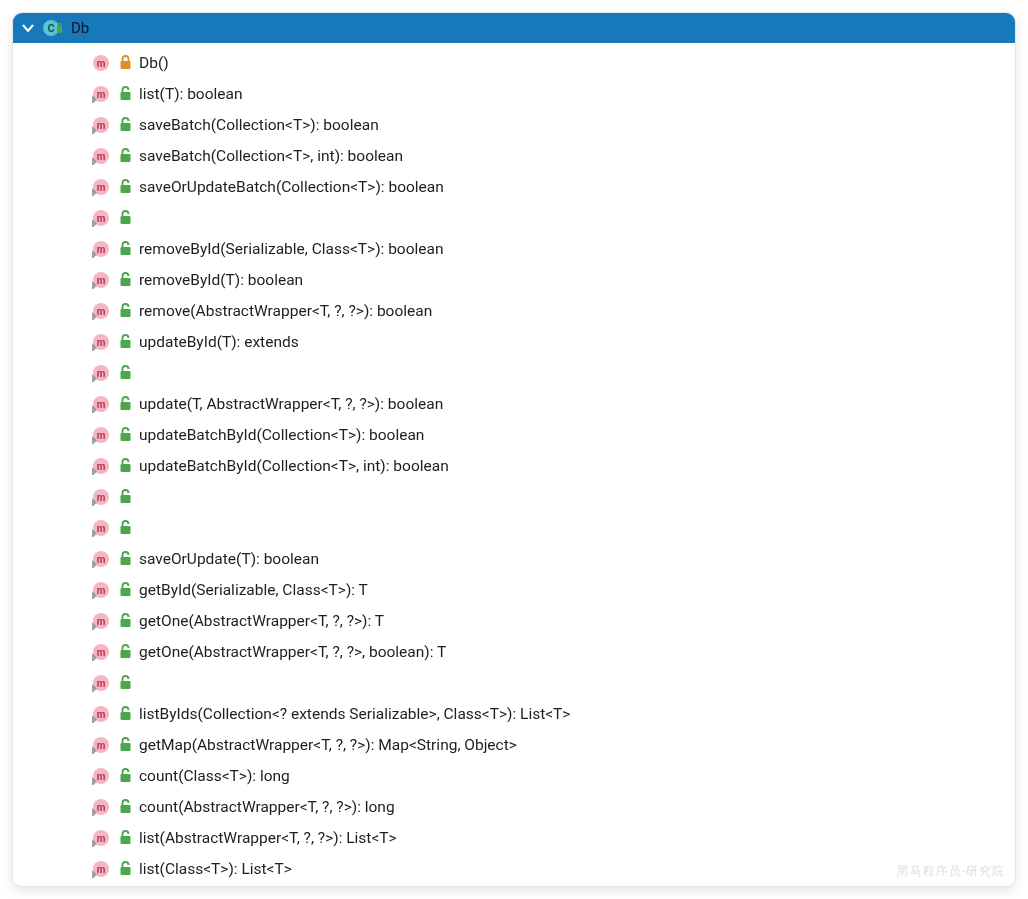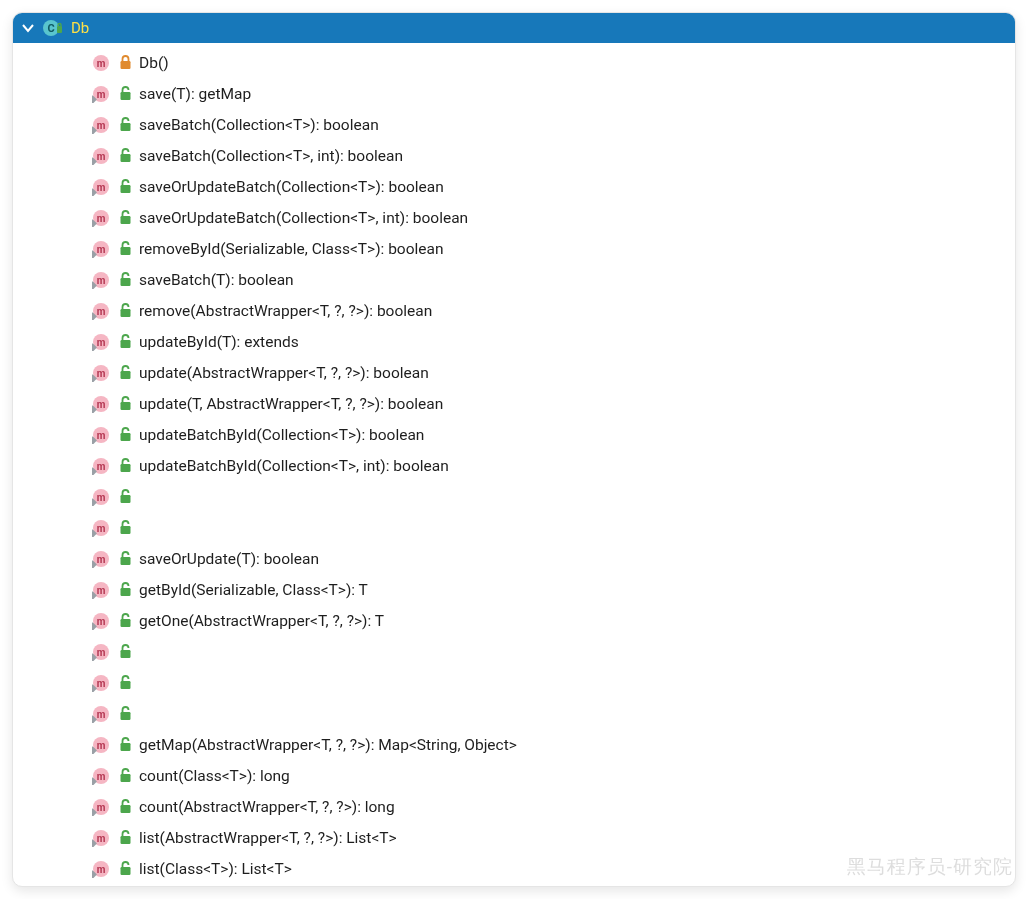--- a/index.html
+++ b/index.html
@@ -24,21 +24,21 @@
     color: #ffffff;
     height: 30px;
     display: flex;
     align-items: center;
     padding: 0 8px;
     gap: 8px;
     font-size: 15px;
   }
   .chevron { display:inline-flex; }
   .class-icon-wrap { display:inline-flex; align-items:center; }
-  .header-title { color: #fde047; text-align: center; }
+  .header-title { color: #0f172a; text-align: center; }
 
   .tree {
     padding: 4px 0 4px 0;
   }
   .row {
     display: flex;
     align-items: center;
     height: 31px;
     font-size: 15.5px;
     color: #1e1e1e;
@@ -59,23 +59,23 @@
     width: 16px;
     display: inline-flex;
     justify-content: center;
     align-items: center;
   }
   .member-label {
     white-space: nowrap;
   }
   .watermark {
     position: absolute;
-    right: 2px;
+    right: 10px;
     bottom: 6px;
-    font-size: 19px;
+    font-size: 12px;
     color: #bbbbbb;
     opacity: 0.5;
     letter-spacing: 1px;
   }
 </style>
 </head>
 <body>
 
 <div class="panel">
 
@@ -125,21 +125,21 @@
     </g>
   </svg>
           </span>
         </span>
         <span class="lock-col">
           <svg width="13" height="15" viewBox="0 0 13 15">
     <rect x="1.5" y="6" width="10" height="8" rx="1.2" fill="#4CA64C"></rect>
     <path d="M3.5 6 v-2 a3 3 0 0 1 6 0" fill="none" stroke="#4CA64C" stroke-width="1.8"></path>
   </svg>
         </span>
-        <span class="member-label">save(T): getMap</span>
+        <span class="member-label">list(T): boolean</span>
       </div>
       <div class="row">
         <span class="icon-col">
           <span class="method-icon">
             <svg width="18" height="18" viewBox="0 0 18 18">
     <circle cx="9" cy="9" r="8" fill="#F5B6C3"></circle>
     <text x="9" y="12.5" font-size="10" font-weight="700" text-anchor="middle" fill="#B43651">m</text>
     <g transform="translate(0.7,10.3) rotate(45)">
       <rect x="0" y="0" width="6" height="6" fill="#9AA0A6"></rect>
     </g>
@@ -205,21 +205,20 @@
     </g>
   </svg>
           </span>
         </span>
         <span class="lock-col">
           <svg width="13" height="15" viewBox="0 0 13 15">
     <rect x="1.5" y="6" width="10" height="8" rx="1.2" fill="#4CA64C"></rect>
     <path d="M3.5 6 v-2 a3 3 0 0 1 6 0" fill="none" stroke="#4CA64C" stroke-width="1.8"></path>
   </svg>
         </span>
-        <span class="member-label">saveOrUpdateBatch(Collection&lt;T&gt;, int): boolean</span>
       </div>
       <div class="row">
         <span class="icon-col">
           <span class="method-icon">
             <svg width="18" height="18" viewBox="0 0 18 18">
     <circle cx="9" cy="9" r="8" fill="#F5B6C3"></circle>
     <text x="9" y="12.5" font-size="10" font-weight="700" text-anchor="middle" fill="#B43651">m</text>
     <g transform="translate(0.7,10.3) rotate(45)">
       <rect x="0" y="0" width="6" height="6" fill="#9AA0A6"></rect>
     </g>
@@ -245,21 +244,21 @@
     </g>
   </svg>
           </span>
         </span>
         <span class="lock-col">
           <svg width="13" height="15" viewBox="0 0 13 15">
     <rect x="1.5" y="6" width="10" height="8" rx="1.2" fill="#4CA64C"></rect>
     <path d="M3.5 6 v-2 a3 3 0 0 1 6 0" fill="none" stroke="#4CA64C" stroke-width="1.8"></path>
   </svg>
         </span>
-        <span class="member-label">saveBatch(T): boolean</span>
+        <span class="member-label">removeById(T): boolean</span>
       </div>
       <div class="row">
         <span class="icon-col">
           <span class="method-icon">
             <svg width="18" height="18" viewBox="0 0 18 18">
     <circle cx="9" cy="9" r="8" fill="#F5B6C3"></circle>
     <text x="9" y="12.5" font-size="10" font-weight="700" text-anchor="middle" fill="#B43651">m</text>
     <g transform="translate(0.7,10.3) rotate(45)">
       <rect x="0" y="0" width="6" height="6" fill="#9AA0A6"></rect>
     </g>
@@ -305,21 +304,20 @@
     </g>
   </svg>
           </span>
         </span>
         <span class="lock-col">
           <svg width="13" height="15" viewBox="0 0 13 15">
     <rect x="1.5" y="6" width="10" height="8" rx="1.2" fill="#4CA64C"></rect>
     <path d="M3.5 6 v-2 a3 3 0 0 1 6 0" fill="none" stroke="#4CA64C" stroke-width="1.8"></path>
   </svg>
         </span>
-        <span class="member-label">update(AbstractWrapper&lt;T, ?, ?&gt;): boolean</span>
       </div>
       <div class="row">
         <span class="icon-col">
           <span class="method-icon">
             <svg width="18" height="18" viewBox="0 0 18 18">
     <circle cx="9" cy="9" r="8" fill="#F5B6C3"></circle>
     <text x="9" y="12.5" font-size="10" font-weight="700" text-anchor="middle" fill="#B43651">m</text>
     <g transform="translate(0.7,10.3) rotate(45)">
       <rect x="0" y="0" width="6" height="6" fill="#9AA0A6"></rect>
     </g>
@@ -483,58 +481,60 @@
     </g>
   </svg>
           </span>
         </span>
         <span class="lock-col">
           <svg width="13" height="15" viewBox="0 0 13 15">
     <rect x="1.5" y="6" width="10" height="8" rx="1.2" fill="#4CA64C"></rect>
     <path d="M3.5 6 v-2 a3 3 0 0 1 6 0" fill="none" stroke="#4CA64C" stroke-width="1.8"></path>
   </svg>
         </span>
-      </div>
-      <div class="row">
-        <span class="icon-col">
-          <span class="method-icon">
-            <svg width="18" height="18" viewBox="0 0 18 18">
-    <circle cx="9" cy="9" r="8" fill="#F5B6C3"></circle>
-    <text x="9" y="12.5" font-size="10" font-weight="700" text-anchor="middle" fill="#B43651">m</text>
-    <g transform="translate(0.7,10.3) rotate(45)">
-      <rect x="0" y="0" width="6" height="6" fill="#9AA0A6"></rect>
-    </g>
-  </svg>
-          </span>
-        </span>
-        <span class="lock-col">
-          <svg width="13" height="15" viewBox="0 0 13 15">
-    <rect x="1.5" y="6" width="10" height="8" rx="1.2" fill="#4CA64C"></rect>
-    <path d="M3.5 6 v-2 a3 3 0 0 1 6 0" fill="none" stroke="#4CA64C" stroke-width="1.8"></path>
-  </svg>
-        </span>
-      </div>
-      <div class="row">
-        <span class="icon-col">
-          <span class="method-icon">
-            <svg width="18" height="18" viewBox="0 0 18 18">
-    <circle cx="9" cy="9" r="8" fill="#F5B6C3"></circle>
-    <text x="9" y="12.5" font-size="10" font-weight="700" text-anchor="middle" fill="#B43651">m</text>
-    <g transform="translate(0.7,10.3) rotate(45)">
-      <rect x="0" y="0" width="6" height="6" fill="#9AA0A6"></rect>
-    </g>
-  </svg>
-          </span>
-        </span>
-        <span class="lock-col">
-          <svg width="13" height="15" viewBox="0 0 13 15">
-    <rect x="1.5" y="6" width="10" height="8" rx="1.2" fill="#4CA64C"></rect>
-    <path d="M3.5 6 v-2 a3 3 0 0 1 6 0" fill="none" stroke="#4CA64C" stroke-width="1.8"></path>
-  </svg>
-        </span>
+        <span class="member-label">getOne(AbstractWrapper&lt;T, ?, ?&gt;, boolean): T</span>
+      </div>
+      <div class="row">
+        <span class="icon-col">
+          <span class="method-icon">
+            <svg width="18" height="18" viewBox="0 0 18 18">
+    <circle cx="9" cy="9" r="8" fill="#F5B6C3"></circle>
+    <text x="9" y="12.5" font-size="10" font-weight="700" text-anchor="middle" fill="#B43651">m</text>
+    <g transform="translate(0.7,10.3) rotate(45)">
+      <rect x="0" y="0" width="6" height="6" fill="#9AA0A6"></rect>
+    </g>
+  </svg>
+          </span>
+        </span>
+        <span class="lock-col">
+          <svg width="13" height="15" viewBox="0 0 13 15">
+    <rect x="1.5" y="6" width="10" height="8" rx="1.2" fill="#4CA64C"></rect>
+    <path d="M3.5 6 v-2 a3 3 0 0 1 6 0" fill="none" stroke="#4CA64C" stroke-width="1.8"></path>
+  </svg>
+        </span>
+      </div>
+      <div class="row">
+        <span class="icon-col">
+          <span class="method-icon">
+            <svg width="18" height="18" viewBox="0 0 18 18">
+    <circle cx="9" cy="9" r="8" fill="#F5B6C3"></circle>
+    <text x="9" y="12.5" font-size="10" font-weight="700" text-anchor="middle" fill="#B43651">m</text>
+    <g transform="translate(0.7,10.3) rotate(45)">
+      <rect x="0" y="0" width="6" height="6" fill="#9AA0A6"></rect>
+    </g>
+  </svg>
+          </span>
+        </span>
+        <span class="lock-col">
+          <svg width="13" height="15" viewBox="0 0 13 15">
+    <rect x="1.5" y="6" width="10" height="8" rx="1.2" fill="#4CA64C"></rect>
+    <path d="M3.5 6 v-2 a3 3 0 0 1 6 0" fill="none" stroke="#4CA64C" stroke-width="1.8"></path>
+  </svg>
+        </span>
+        <span class="member-label">listByIds(Collection&lt;? extends Serializable&gt;, Class&lt;T&gt;): List&lt;T&gt;</span>
       </div>
       <div class="row">
         <span class="icon-col">
           <span class="method-icon">
             <svg width="18" height="18" viewBox="0 0 18 18">
     <circle cx="9" cy="9" r="8" fill="#F5B6C3"></circle>
     <text x="9" y="12.5" font-size="10" font-weight="700" text-anchor="middle" fill="#B43651">m</text>
     <g transform="translate(0.7,10.3) rotate(45)">
       <rect x="0" y="0" width="6" height="6" fill="#9AA0A6"></rect>
     </g>

